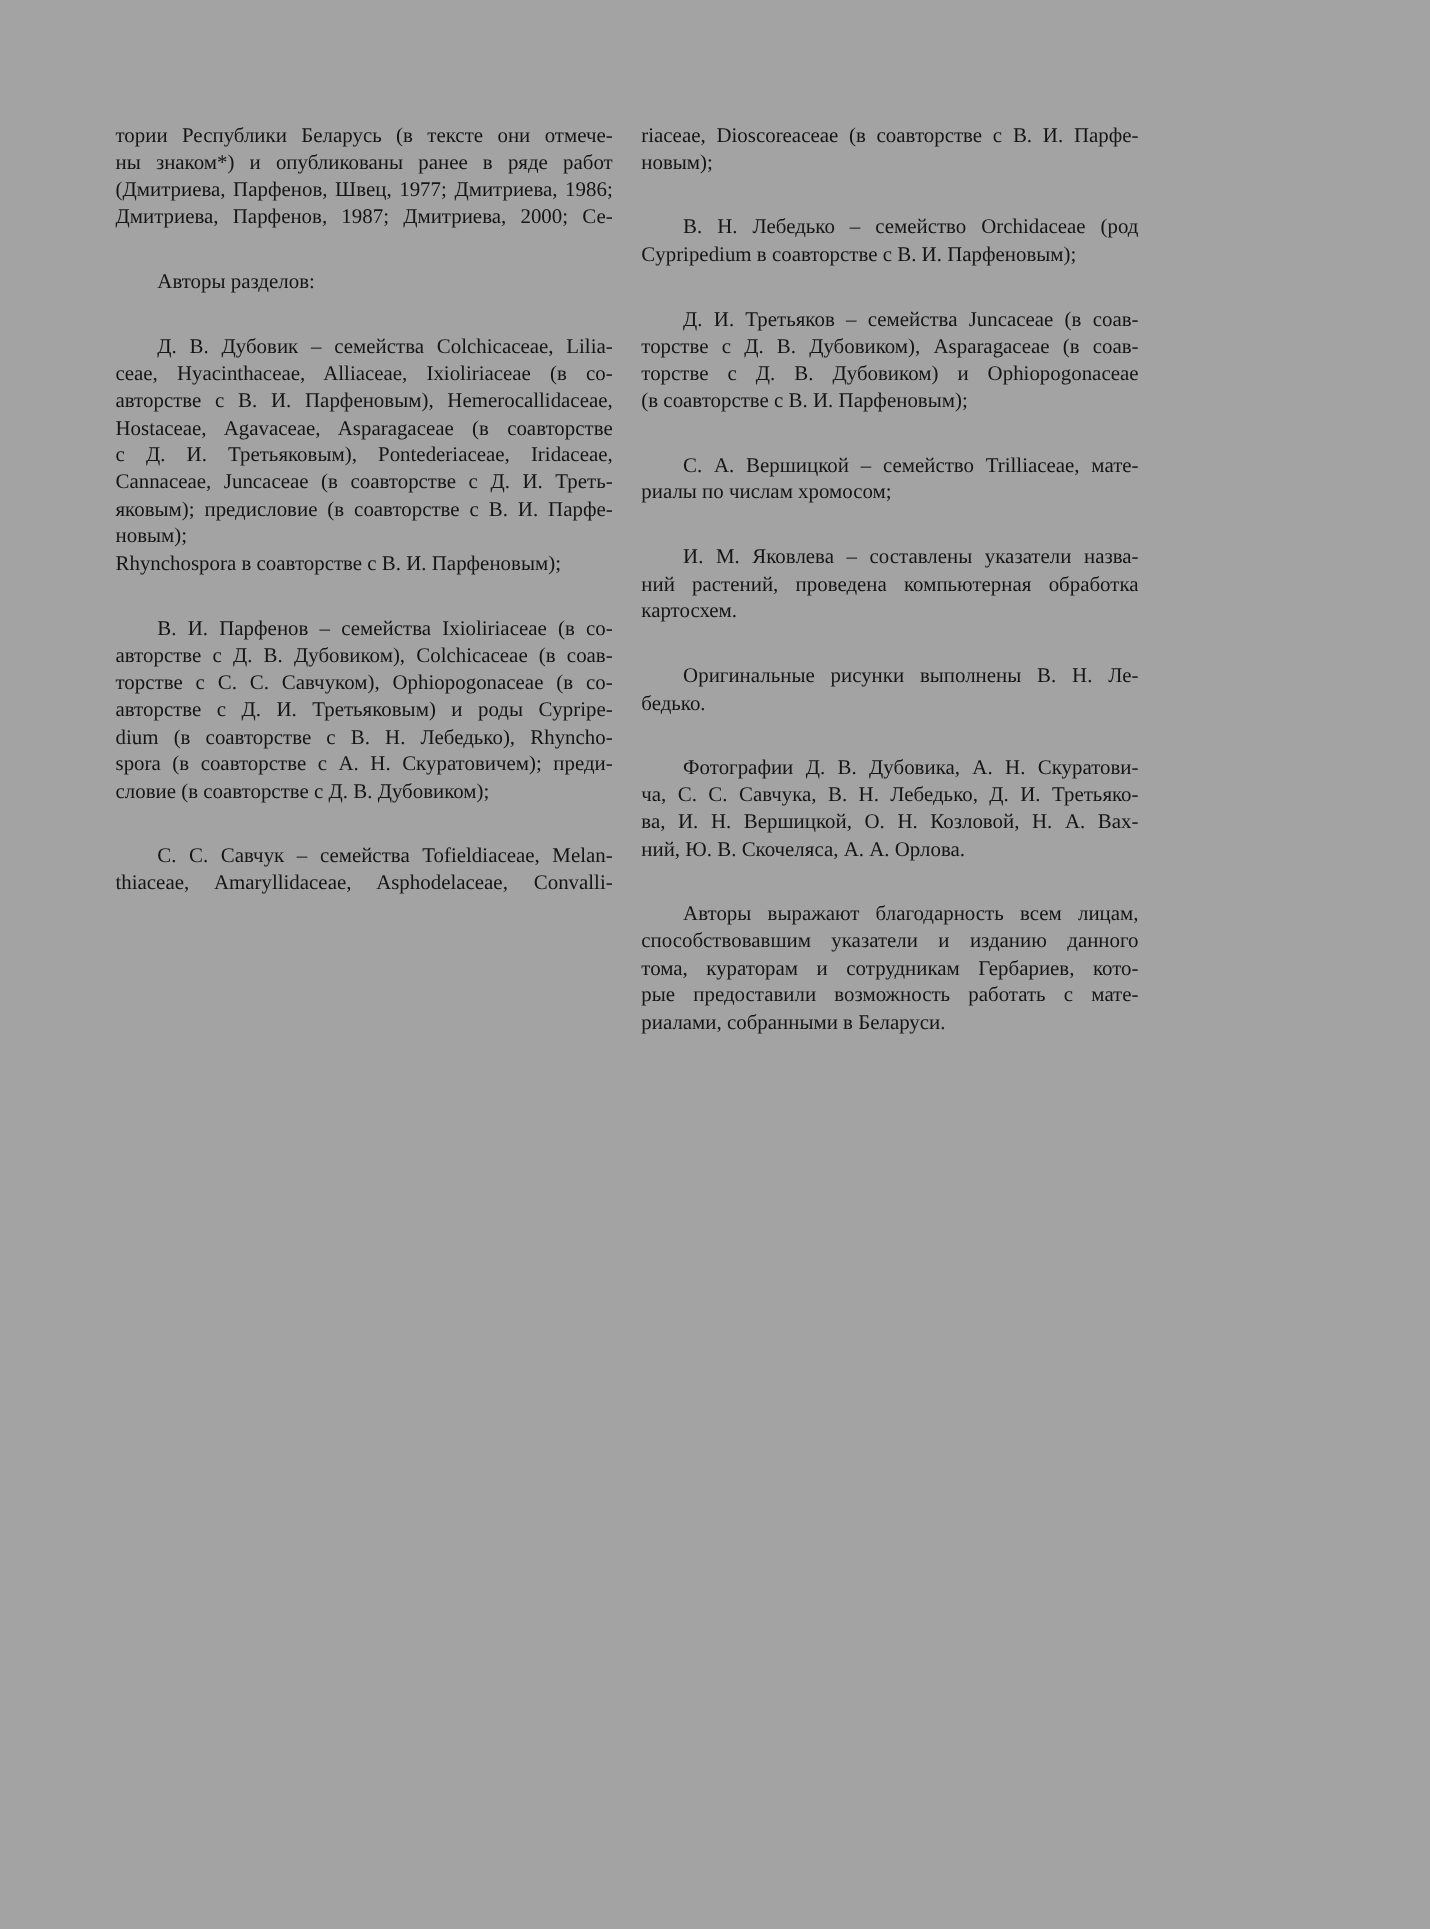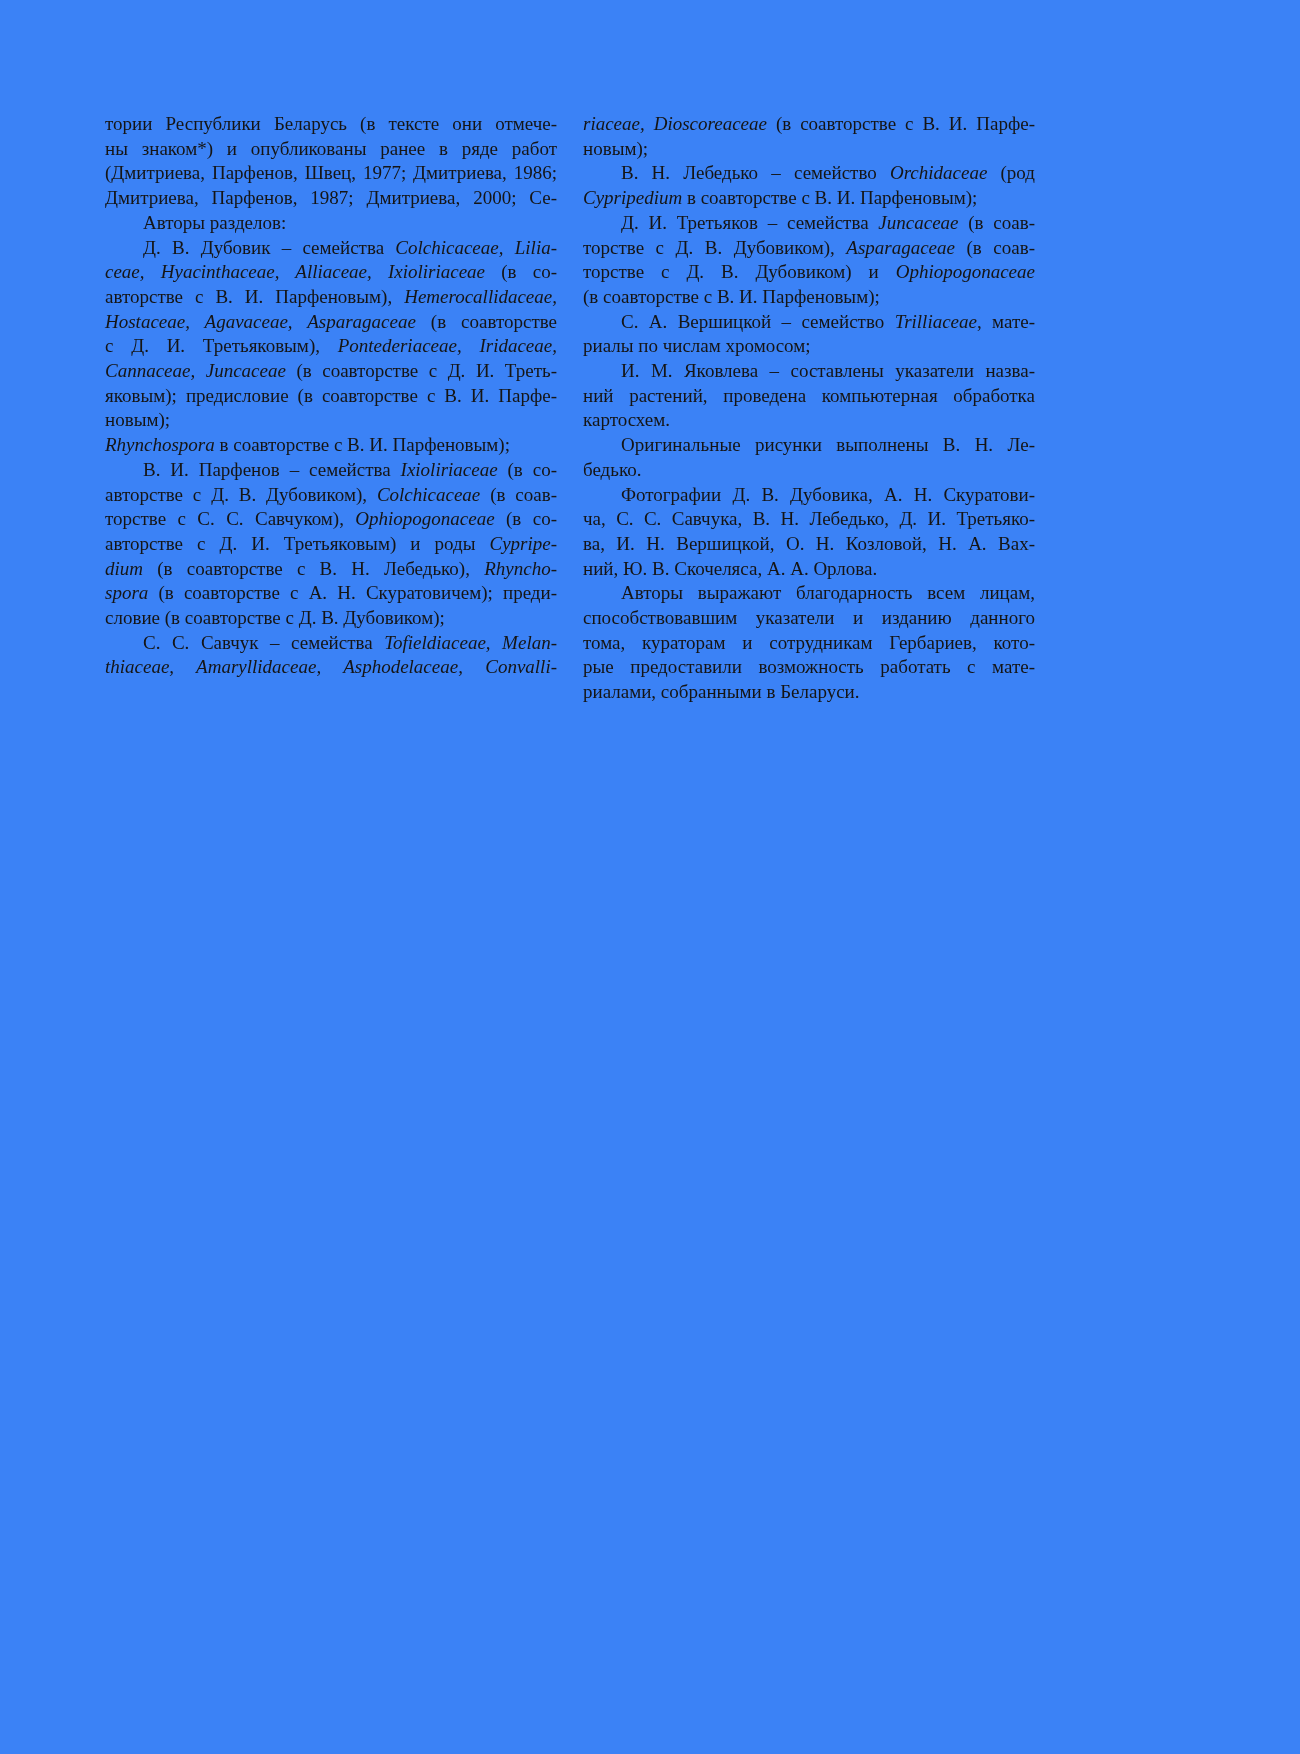--- a/index.html
+++ b/index.html
@@ -1,31 +1,31 @@
 <!DOCTYPE html>
 <html><head>
 <meta charset="utf-8">
 <style>
   html,body{margin:0;padding:0;background:#ffffff;}
   .page{
-    width:1300px;height:1754px;background:#3b82f6;position:relative;
+    width:1300px;height:1754px;background:#a3a3a3;position:relative;
     overflow:hidden;box-sizing:border-box;
   }
   .content{
     position:absolute;left:105px;top:112px;display:flex;gap:26px;
   }
   .col{
     width:452px;color:#151515;
     font-family:"Liberation Serif","DejaVu Serif",serif;
     font-size:19px;line-height:24.7px;
   }
   .line{text-align:justify;text-align-last:justify;hyphens:none;}
   .line.last{text-align-last:left;}
-  .line.indent{text-indent:38px;}
-  .it{font-style:italic;}
+  .line.indent{text-indent:38px;margin-top:34px;}
+  .it{}
   .bd{font-weight:400;}
 </style>
 </head>
 <body>
 
 <div class="page">
   <div class="content">
     <div class="col">
         <div class="line"><span>тории Республики Беларусь (в тексте они отмече-</span></div>
         <div class="line"><span>ны знаком*) и опубликованы ранее в ряде работ</span></div>

